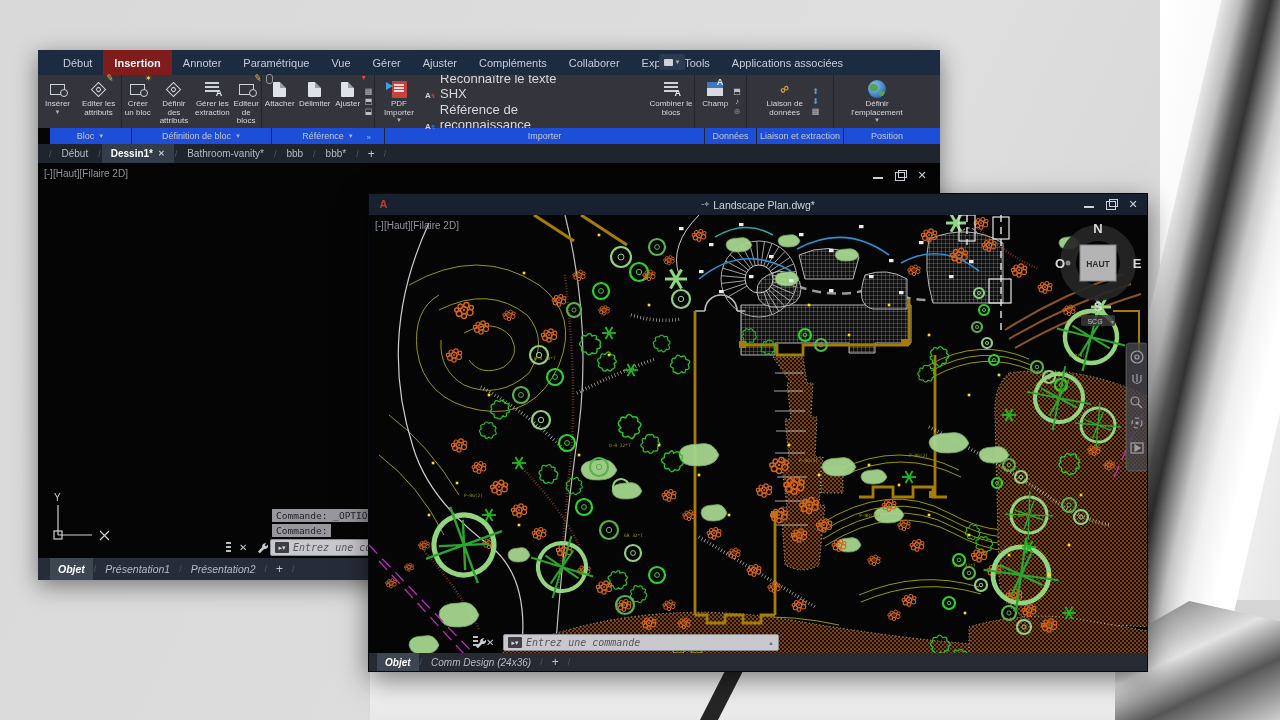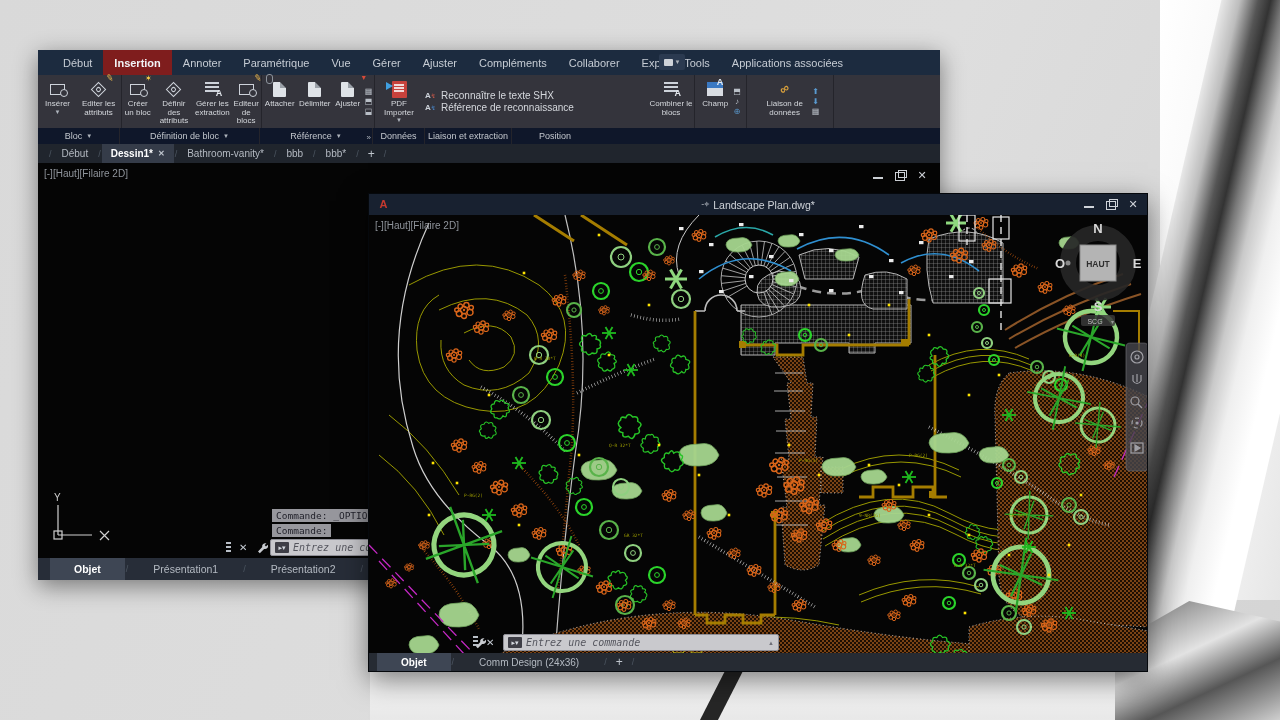--- a/index.html
+++ b/index.html
@@ -34,21 +34,21 @@
     background:#050505; box-shadow:0 6px 22px rgba(0,0,0,.45); display:flex; flex-direction:column; }
   .tabrow { height:25px; background:#1c2b3f; display:flex; align-items:stretch; padding-left:14px; font-size:11px; color:#c6ccd4; position:relative; }
   .rtab { padding:0 11px; display:flex; align-items:center; cursor:pointer; white-space:nowrap; }
   .rtab.active { background:#7f1d1d; color:#f2f4f6; font-weight:bold; }
   .ws-chip { position:absolute; right:255px; top:4px; width:26px; height:16px; background:#2b3a50; border-radius:2px;
     display:flex; align-items:center; justify-content:center; gap:2px; cursor:pointer; }
   .ws-chip .sq { width:9px; height:7px; background:#cfd3d9; border-radius:1px; }
   .caret { font-size:6px; color:#aeb4bc; }
 
   .ribbon-body { height:53px; background:#34343c; display:flex; align-items:stretch; padding-left:2px; }
-  .ribbon-caps { height:16px; background:#0f172a; display:flex; font-size:9px; color:#c3c7cd; }
+  .ribbon-caps { height:16px; background:#1d4ed8; display:flex; font-size:9px; color:#c3c7cd;margin-left:12px; }
   .panel { display:flex; align-items:center; justify-content:center; gap:3px; border-right:1px solid #24242b; padding:2px 1px; }
   .cap { display:flex; align-items:center; justify-content:center; gap:4px; border-right:1px solid #24242b; cursor:pointer; }
   .rbtn { display:flex; flex-direction:column; align-items:center; justify-content:flex-start;
     color:#d5d8dd; font-size:8px; line-height:1.08; text-align:center; cursor:pointer; padding-top:2px; height:100%; }
   .rbtn .lbl { margin-top:1px; }
   .ric { width:20px; height:20px; display:flex; align-items:center; justify-content:center; position:relative; flex:none; }
   .icon-block { width:15px; height:11px; border:1.5px solid #cdd2da; position:relative; }
   .icon-block::after { content:""; position:absolute; right:-4px; bottom:-3px; width:6px; height:6px; border:1.4px solid #cdd2da; border-radius:50%; background:#34343c; }
   .star { position:absolute; top:-4px; right:-4px; color:#ffd24a; font-size:8px; }
   .pencil { position:absolute; top:-5px; right:-5px; color:#e8b64c; font-size:9px; transform:rotate(10deg); }
@@ -63,21 +63,21 @@
   .icon-pdf .arr { position:absolute; left:-6px; top:1px; width:0; height:0; border:4px solid transparent; border-left:7px solid #3f9fe0; }
   .icon-globe { width:18px; height:18px; border-radius:50%; background:radial-gradient(circle at 35% 35%, #8cc8f0, #2d74b8 70%); position:relative; overflow:hidden; }
   .icon-globe::before { content:""; position:absolute; left:2px; top:4px; width:8px; height:7px; background:#5aa24a; border-radius:40% 60% 50% 50%; }
   .icon-globe::after { content:""; position:absolute; right:1px; bottom:2px; width:6px; height:5px; background:#5aa24a; border-radius:50% 40% 60% 50%; }
   .icon-field { width:16px; height:14px; position:relative; background:linear-gradient(#3a78c2 0 6px, #d8dce2 6px 100%); }
   .icon-field::after { content:"A"; position:absolute; right:0px; top:-4px; color:#e8eef5; font-size:9px; font-weight:bold; }
   .icon-link { font-size:13px; color:#d8a03c; font-weight:bold; transform:rotate(-35deg); }
   .icon-lines { width:14px; height:14px; background:linear-gradient(#cdd2da 0 2px, transparent 2px 4px, #cdd2da 4px 6px, transparent 6px 8px, #cdd2da 8px 10px, transparent 10px); position:relative; }
   .icon-lines::after { content:"A"; position:absolute; right:-3px; bottom:-3px; font-size:9px; font-weight:bold; color:#e4e8ee; }
   .minirow { display:flex; flex-direction:column; gap:1px; align-items:flex-start; justify-content:center; }
-  .shxrow { display:flex; align-items:center; gap:4px; font-size:10px; color:#d5d8dd; cursor:pointer; }
+  .shxrow { display:flex; align-items:flex-end; gap:4px; font-size:13px; color:#d5d8dd; cursor:pointer; }
   .shxic { width:12px; height:10px; font-size:8px; color:#cdd2da; position:relative; }
   .shxic::before { content:"A"; font-weight:bold; }
   .shxic.c1::after { content:"↯"; color:#d05a4a; font-size:6px; }
   .shxic.c2::after { content:"↯"; color:#4a8ad0; font-size:6px; }
   .stack3 { display:flex; flex-direction:column; gap:2px; align-items:center; justify-content:center; }
   .stack3 span { font-size:8px; color:#b9bfc7; line-height:1; cursor:pointer; }
   .launcher { position:absolute; font-size:8px; color:#aeb4bc; }
   .drop { font-size:6px; color:#aeb4bc; line-height:1; }
 
   .doctabs { height:19px; background:#20252d; display:flex; align-items:stretch; padding-left:10px; font-size:10px; color:#b4bac2; }
@@ -94,21 +94,21 @@
   .cmd-tools { position:absolute; display:flex; align-items:center; gap:8px; }
   .grip { width:5px; height:12px; background:repeating-linear-gradient(#b9bfc7 0 2px, transparent 2px 4px); cursor:grab; }
   .tool-x { color:#c6ccd4; font-size:10px; cursor:pointer; }
   .cmd-input { position:absolute; height:17px; background:#c9c9cd; border:1px solid #8e8e96; border-radius:2px;
     display:flex; align-items:center; gap:4px; padding:0 4px; overflow:hidden; }
   .cmd-chipIc { width:14px; height:11px; background:#3e3e46; border-radius:1px; color:#d8dce2; font-size:7px; line-height:11px; text-align:center; flex:none; cursor:pointer; }
   .cmd-ph { font-family:"DejaVu Sans Mono", monospace; font-style:italic; font-size:10px; color:#55565e; white-space:nowrap; }
   .cmd-scroll { margin-left:auto; font-size:6px; color:#6e6e76; }
 
   .statusbar { height:22px; background:#272d38; display:flex; align-items:stretch; padding-left:12px; font-size:10.5px; color:#b4bac2; }
-  .stab { display:flex; align-items:center; padding:0 24px; cursor:pointer; white-space:nowrap; }
+  .stab { display:flex; align-items:center; padding:0 8px; cursor:pointer; white-space:nowrap;font-style:italic; }
   .stab.active { background:#3e4654; color:#fff; font-weight:bold; }
 
   
   #win-front { position:absolute; left:368px; top:193px; width:780px; height:479px;
     background:#050505; border:1px solid #05080c; box-shadow:0 8px 26px rgba(0,0,0,.5); display:flex; flex-direction:column; }
   .titlebar { height:21px; background:#182130; display:flex; align-items:center; padding:0 8px; color:#cfd3d9; font-size:10.5px; position:relative; }
   .acad-ic { width:13px; height:13px; color:#c6392f; font-weight:bold; font-size:11px; line-height:13px; text-align:center; }
   .title-center { position:absolute; left:0; right:0; text-align:center; pointer-events:none; display:flex; justify-content:center; gap:4px; }
   .pin { font-size:9px; color:#aeb4bc; }
   .draw-front { flex:1; position:relative; overflow:hidden; }
@@ -269,34 +269,46 @@
             <span class="icon-link">∞</span>
           </span>
         <span class="lbl">Liaison de données</span>
       </div>
       <div class="stack3">
         <span style="color:#5a9ad0">⬆</span>
         <span style="color:#5a9ad0">⬇</span>
         <span>▦</span>
       </div>
     </div>
+    <div class="panel" style="width:86px; border-right:none">
+      <div class="rbtn" style="width:62px">
+        <span class="ric">
+            <span class="icon-globe"></span>
+          </span>
+        <span class="lbl">Définir l'emplacement</span>
+        <span class="drop">▼</span>
+      </div>
+    </div>
   </div>
 
   <div class="ribbon-caps">
     <div class="cap" style="width:82px">
         <span>Bloc</span>
         <span class="caret">▼</span>
       </div>
     <div class="cap" style="width:140px">
         <span>Définition de bloc</span>
         <span class="caret">▼</span>
       </div>
     <div class="cap" style="width:113px">
         <span>Référence</span>
         <span class="caret">▼</span>
+      </div>
+    <div class="cap" style="width:320px">
+        <span>Importer</span>
       </div>
     <div class="cap" style="width:52px">
         <span>Données</span>
       </div>
     <div class="cap" style="width:87px">
         <span>Liaison et extraction</span>
       </div>
     <div class="cap" style="width:86px; border-right:none">
         <span>Position</span>
       </div>

